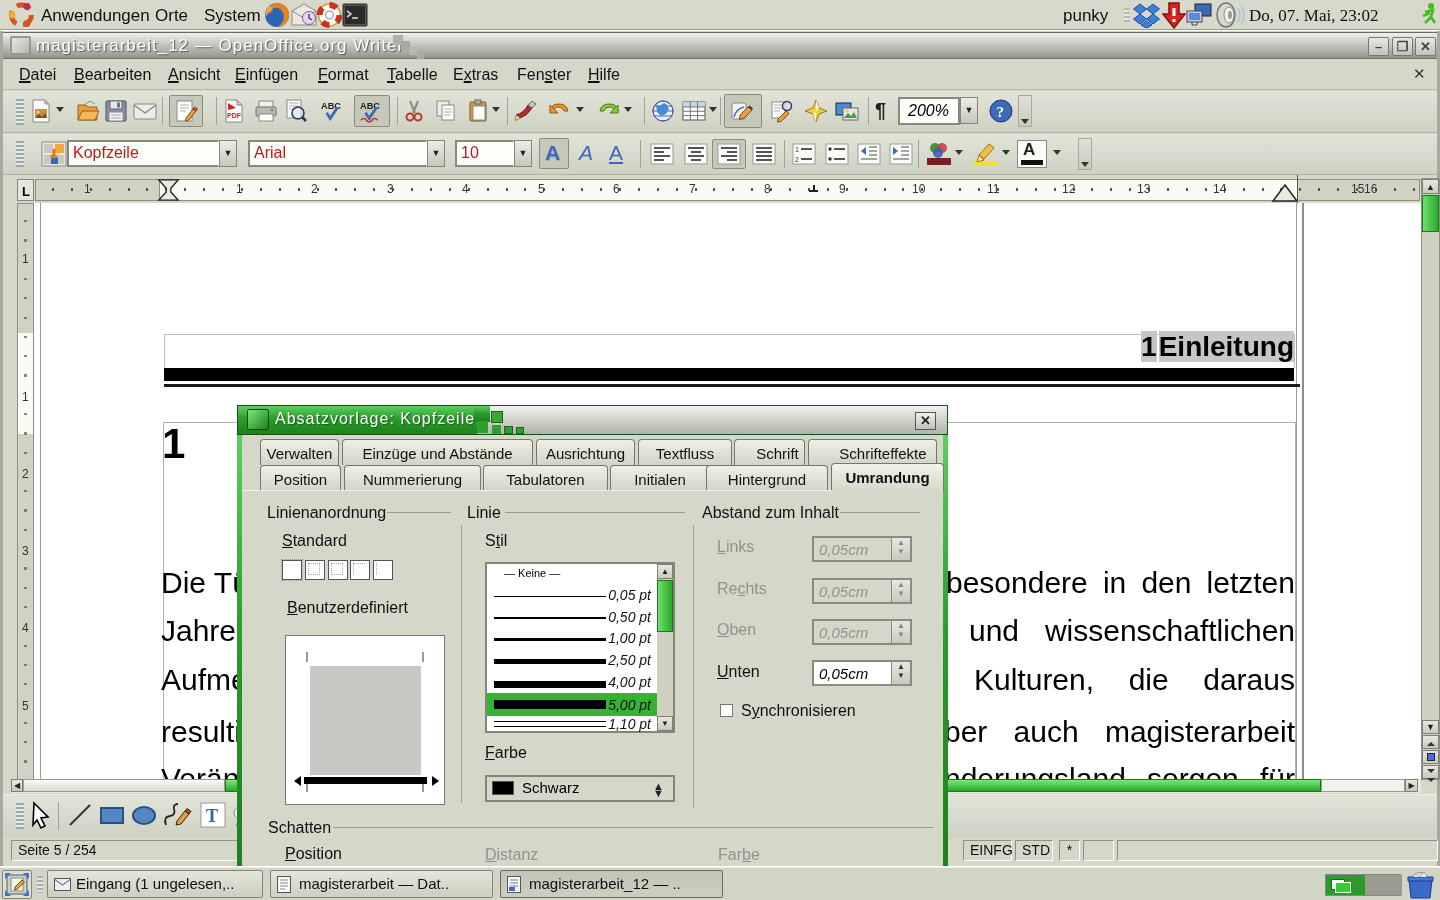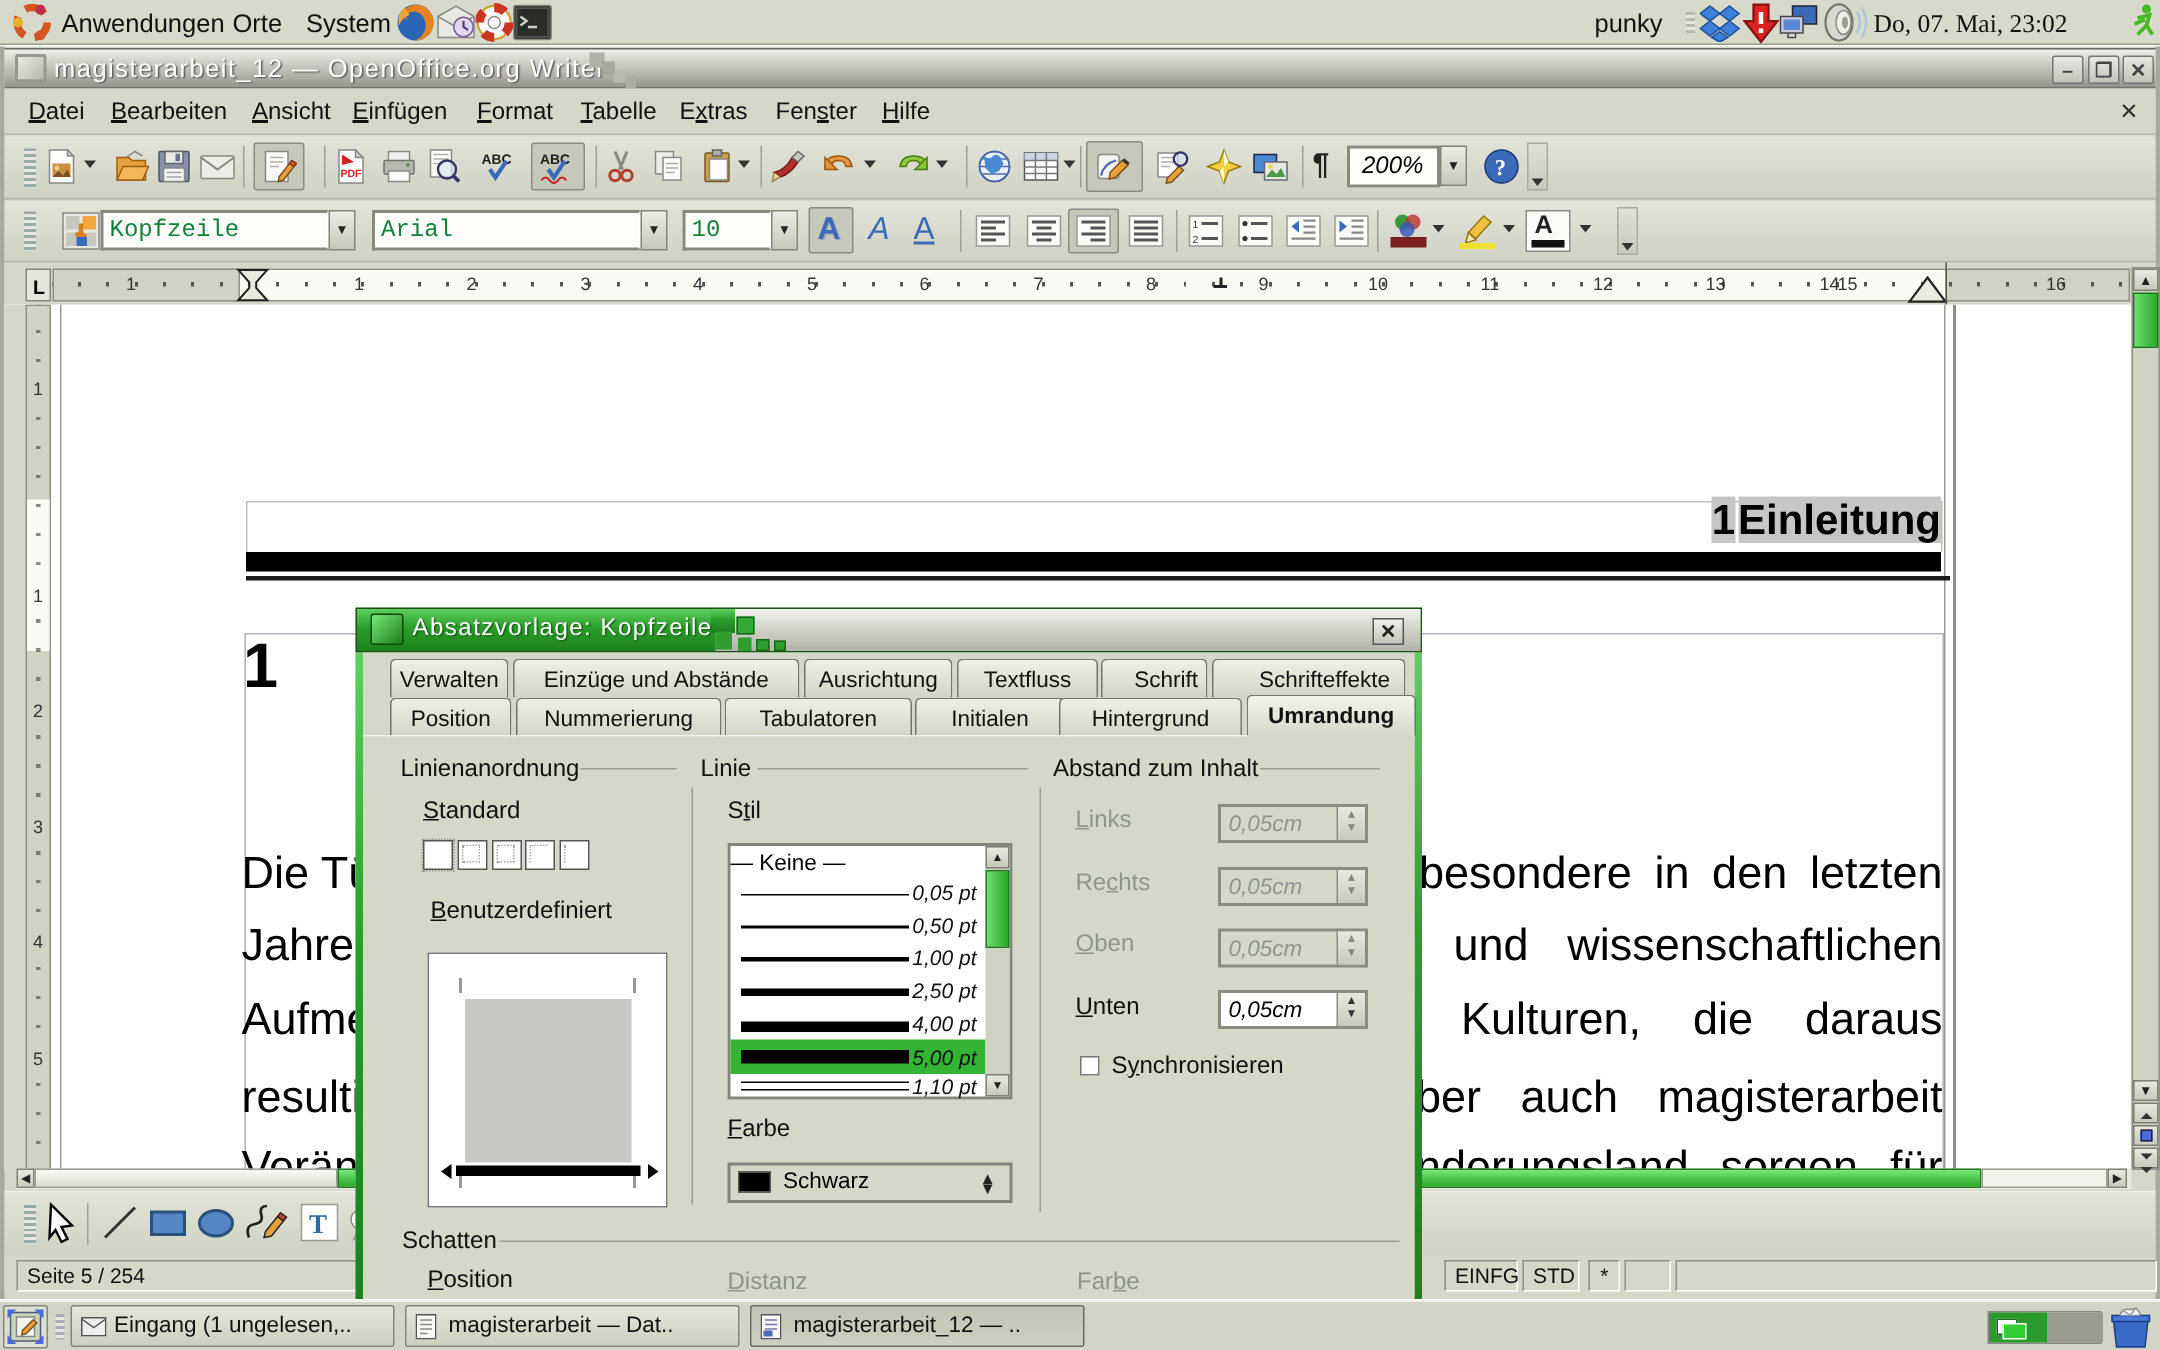--- a/index.html
+++ b/index.html
@@ -15,21 +15,21 @@
 #titlebar{left:0;top:0;width:1434px;height:27px;background:linear-gradient(#f0f0ec,#cfcfc8 35%,#a8a8a1 80%,#93938c);border-top:1px solid #6a6a64;border-bottom:1px solid #73736d;}
 .tbtn{top:4px;width:21px;height:19px;background:linear-gradient(#e9e9e4,#c2c2bb);border:1px solid #777;border-radius:2px;color:#444;font-size:13px;text-align:center;line-height:17px;font-weight:bold;}
 #menubar{left:0;top:28px;width:1434px;height:31px;background:#d5d7c9;border-bottom:1px solid #b7b9ac;}
 .mitem{top:7px;font-size:16px;color:#111;}
 .mitem u{text-decoration-thickness:2px;}
 #toolbar1{left:0;top:60px;width:1434px;height:42px;background:linear-gradient(#e2e4d8,#cfd1c3);border-bottom:1px solid #b0b2a6;}
 #toolbar2{left:0;top:103px;width:1434px;height:41px;background:linear-gradient(#e2e4d8,#cfd1c3);border-bottom:1px solid #b0b2a6;}
 .grip{width:8px;height:26px;background:repeating-linear-gradient(#9aa 0 2px,#e8e8e0 2px 4px);}
 .icon24{width:24px;height:24px;top:8px;}
 .pressedbox{border:1px solid #8a8c80;background:#c6c8ba;border-radius:2px;}
-.combo{background:#fdfdfa;border:2px solid #888a7e;border-right:1px solid #fff;height:27px;font-size:16px;color:#15803d;padding:2px 4px;font-family:Liberation Mono, monospace;}
+.combo{background:#fdfdfa;border:2px solid #888a7e;border-right:1px solid #fff;height:27px;font-size:16px;color:#b91c1c;padding:2px 4px;}
 .dropbtn{width:18px;height:27px;background:linear-gradient(#ecece6,#c6c8ba);border:1px solid #83857a;text-align:center;line-height:24px;font-size:9px;color:#222;}
 
 #rulerrow{left:0;top:144px;width:1434px;height:31px;background:#d5d7c9;}
 .ruler{background:#d0d3c3;border:1px solid #8e9084;}
 
 #docarea{left:0px;top:172px;width:1418px;height:577px;background:#ffffff;overflow:hidden;}
 .tickn{font-size:12px;color:#333;}
 .sbtn{background:linear-gradient(#e8e8e2,#c8cabc);border:1px solid #7e8074;text-align:center;color:#222;}
 
 #drawbar{left:0;top:763px;width:1434px;height:43px;background:linear-gradient(#e2e4d8,#cfd1c3);border-top:1px solid #f0f0ea;}
@@ -422,21 +422,21 @@
   <div class="htick" style="left:535px;">5</div>
   <div class="htick" style="left:610px;">6</div>
   <div class="htick" style="left:686px;">7</div>
   <div class="htick" style="left:761px;">8</div>
   <div class="htick" style="left:836px;">9</div>
   <div class="htick" style="left:909px;">10</div>
   <div class="htick" style="left:984px;">11</div>
   <div class="htick" style="left:1059px;">12</div>
   <div class="htick" style="left:1134px;">13</div>
   <div class="htick" style="left:1210px;">14</div>
-  <div class="htick" style="left:1222px;">15</div>
+  <div class="htick" style="left:1348px;">15</div>
   <div class="htick" style="left:1361px;">16</div>
 
   <svg class="abs" style="left:154px;top:4px" width="23" height="23" viewBox="0 0 25 25">
     <path d="M2 1 h21 l-8 9 v4 l8 9 h-21 l8-9 v-4 z" fill="#e8eae0" stroke="#222" stroke-width="1.5"></path>
   </svg>
 
   <div class="abs" style="left:806px;top:15px;width:9px;height:2px;background:#222;"></div>
   <div class="abs" style="left:810px;top:10px;width:2px;height:7px;background:#222;"></div>
 
   <svg class="abs" style="left:1268px;top:8px" width="28" height="20" viewBox="0 0 28 20">
@@ -644,21 +644,21 @@
     <div class="abs" style="left:20px;top:146px;width:2px;height:10px;background:#999;"></div>
     <div class="abs" style="left:136px;top:146px;width:2px;height:10px;background:#999;"></div>
     <div class="abs" style="left:24px;top:30px;width:111px;height:109px;background:#c8c8c4;"></div>
     <div class="abs" style="left:18px;top:141px;width:123px;height:7px;background:#000;"></div>
     <div class="abs" style="left:3px;top:140px;width:0;height:0;border:5px solid transparent;border-right:7px solid #000;"></div>
     <div class="abs" style="left:146px;top:140px;width:0;height:0;border:5px solid transparent;border-left:7px solid #000;"></div>
   </div>
 
   <div class="abs glabel" style="left:248px;top:127px;">S<u>t</u>il</div>
   <div class="abs" style="left:248px;top:157px;width:190px;height:171px;background:#fff;border:2px solid #83857a;">
-    <div class="abs" style="left:0;top:3px;font-size:15px;">—  Keine  —</div>
+    <div class="abs" style="left:17px;top:3px;font-size:11px;">—  Keine  —</div>
     <div class="stilline" style="top:32px;width:112px;height:1px;"></div>
       <div class="stillabel" style="top:23px;">0,05 pt</div>
     <div class="stilline" style="top:53px;width:112px;height:2px;"></div>
       <div class="stillabel" style="top:45px;">0,50 pt</div>
     <div class="stilline" style="top:74px;width:112px;height:3px;"></div>
       <div class="stillabel" style="top:66px;">1,00 pt</div>
     <div class="stilline" style="top:95px;width:112px;height:5px;"></div>
       <div class="stillabel" style="top:88px;">2,50 pt</div>
     <div class="stilline" style="top:117px;width:112px;height:7px;"></div>
       <div class="stillabel" style="top:110px;">4,00 pt</div>

